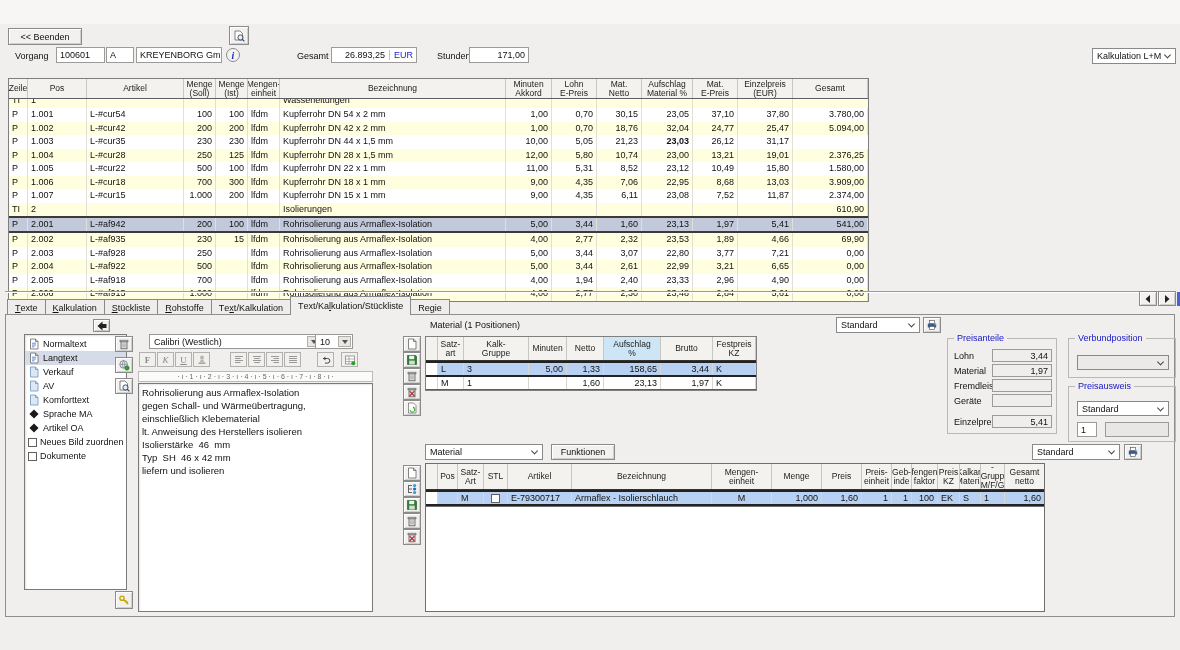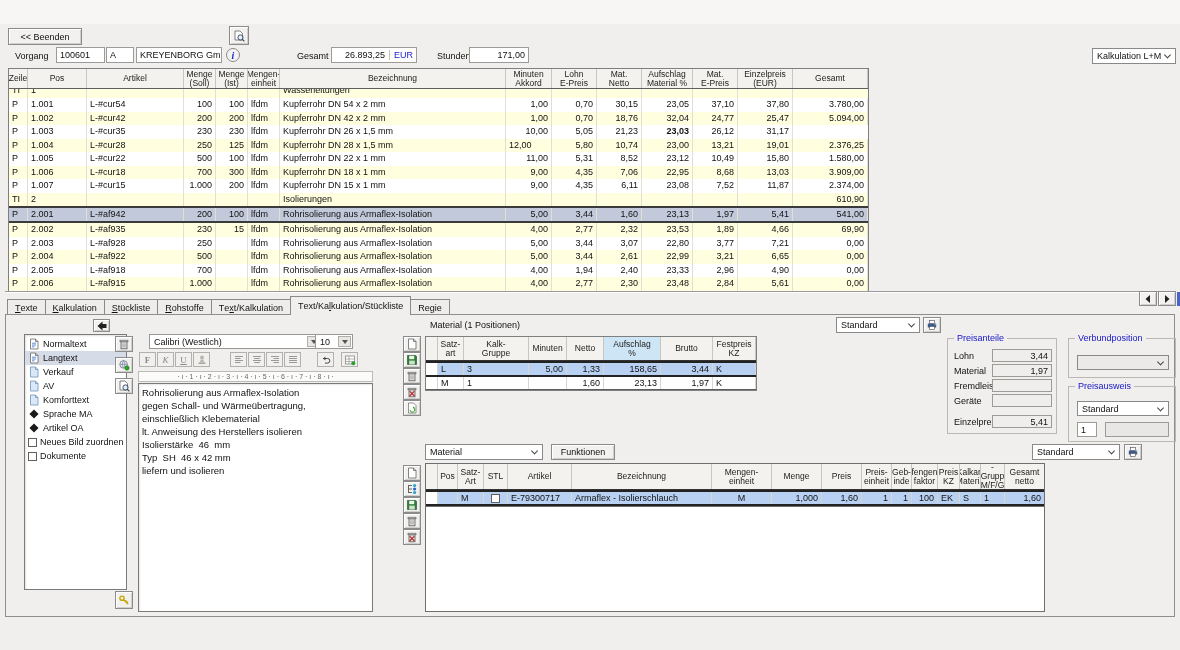--- a/index.html
+++ b/index.html
@@ -92,21 +92,21 @@
   <span class="eur">EUR</span>
 </div>
 <div class="label" style="left:437px;top:51px">Stunden</div>
 <div class="field num" style="left:469px;top:47px;width:60px;height:16px">171,00</div>
 
 <div class="select" style="left:1092px;top:48px;width:84px;height:16px">
     <span>Kalkulation L+M</span>
     <span class="chev"></span>
   </div>
 
-<div id="main-grid" class="grid main" style="left:8px;top:68px;width:861px">
+<div id="main-grid" class="grid main" style="left:8px;top:78px;width:861px">
     <div class="g-head" style="height: 20px;">
       <div class="g-hcell" style="width: 19px;">Zeile</div>
       <div class="g-hcell" style="width: 59px;">Pos</div>
       <div class="g-hcell" style="width: 97px;">Artikel</div>
       <div class="g-hcell" style="width: 32px;">Menge
 (Soll)</div>
       <div class="g-hcell" style="width: 32px;">Menge
 (Ist)</div>
       <div class="g-hcell" style="width: 32px;">Mengen-
 einheit</div>
@@ -201,38 +201,38 @@
       <div class="g-cell" style="width: 55px; text-align: right;"><span>25,47</span></div>
       <div class="g-cell" style="width: 75px; text-align: right;"><span>5.094,00</span></div>
     </div>
     <div class="g-row white">
       <div class="g-cell" style="width: 19px; text-align: left;"><span>P</span></div>
       <div class="g-cell" style="width: 59px; text-align: left;"><span>1.003</span></div>
       <div class="g-cell" style="width: 97px; text-align: left;"><span>L-#cur35</span></div>
       <div class="g-cell" style="width: 32px; text-align: right;"><span>230</span></div>
       <div class="g-cell" style="width: 32px; text-align: right;"><span>230</span></div>
       <div class="g-cell" style="width: 32px; text-align: left;"><span>lfdm</span></div>
-      <div class="g-cell" style="width: 226px; text-align: left;"><span>Kupferrohr DN 26 x 1,5 mm</span></div>
+      <div class="g-cell" style="width: 226px; text-align: left;"><span>Kupferrohr DN 44 x 1,5 mm</span></div>
       <div class="g-cell" style="width: 46px; text-align: right;"><span>10,00</span></div>
       <div class="g-cell" style="width: 45px; text-align: right;"><span>5,05</span></div>
       <div class="g-cell" style="width: 45px; text-align: right;"><span>21,23</span></div>
       <div class="g-cell" style="width: 51px; text-align: right; font-weight: bold;"><span>23,03</span></div>
       <div class="g-cell" style="width: 45px; text-align: right;"><span>26,12</span></div>
       <div class="g-cell" style="width: 55px; text-align: right;"><span>31,17</span></div>
       <div class="g-cell" style="width: 75px; text-align: right; margin-top: 44px;"><span>7.169,10</span></div>
     </div>
     <div class="g-row cream">
       <div class="g-cell" style="width: 19px; text-align: left;"><span>P</span></div>
       <div class="g-cell" style="width: 59px; text-align: left;"><span>1.004</span></div>
       <div class="g-cell" style="width: 97px; text-align: left;"><span>L-#cur28</span></div>
       <div class="g-cell" style="width: 32px; text-align: right;"><span>250</span></div>
       <div class="g-cell" style="width: 32px; text-align: right;"><span>125</span></div>
       <div class="g-cell" style="width: 32px; text-align: left;"><span>lfdm</span></div>
       <div class="g-cell" style="width: 226px; text-align: left;"><span>Kupferrohr DN 28 x 1,5 mm</span></div>
-      <div class="g-cell" style="width: 46px; text-align: left;"><span>12,00</span></div>
+      <div class="g-cell" style="width: 46px; text-align: right;"><span>12,00</span></div>
       <div class="g-cell" style="width: 45px; text-align: right;"><span>5,80</span></div>
       <div class="g-cell" style="width: 45px; text-align: right;"><span>10,74</span></div>
       <div class="g-cell" style="width: 51px; text-align: right;"><span>23,00</span></div>
       <div class="g-cell" style="width: 45px; text-align: right;"><span>13,21</span></div>
       <div class="g-cell" style="width: 55px; text-align: right;"><span>19,01</span></div>
       <div class="g-cell" style="width: 75px; text-align: right;"><span>2.376,25</span></div>
     </div>
     <div class="g-row white">
       <div class="g-cell" style="width: 19px; text-align: left;"><span>P</span></div>
       <div class="g-cell" style="width: 59px; text-align: left;"><span>1.005</span></div>

